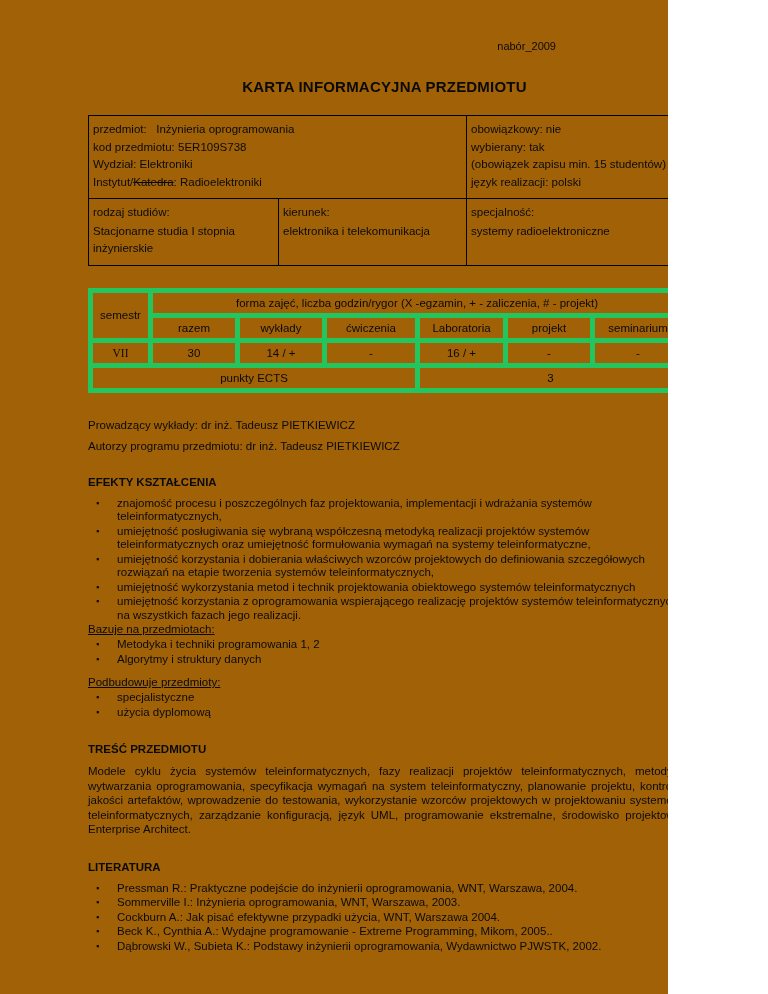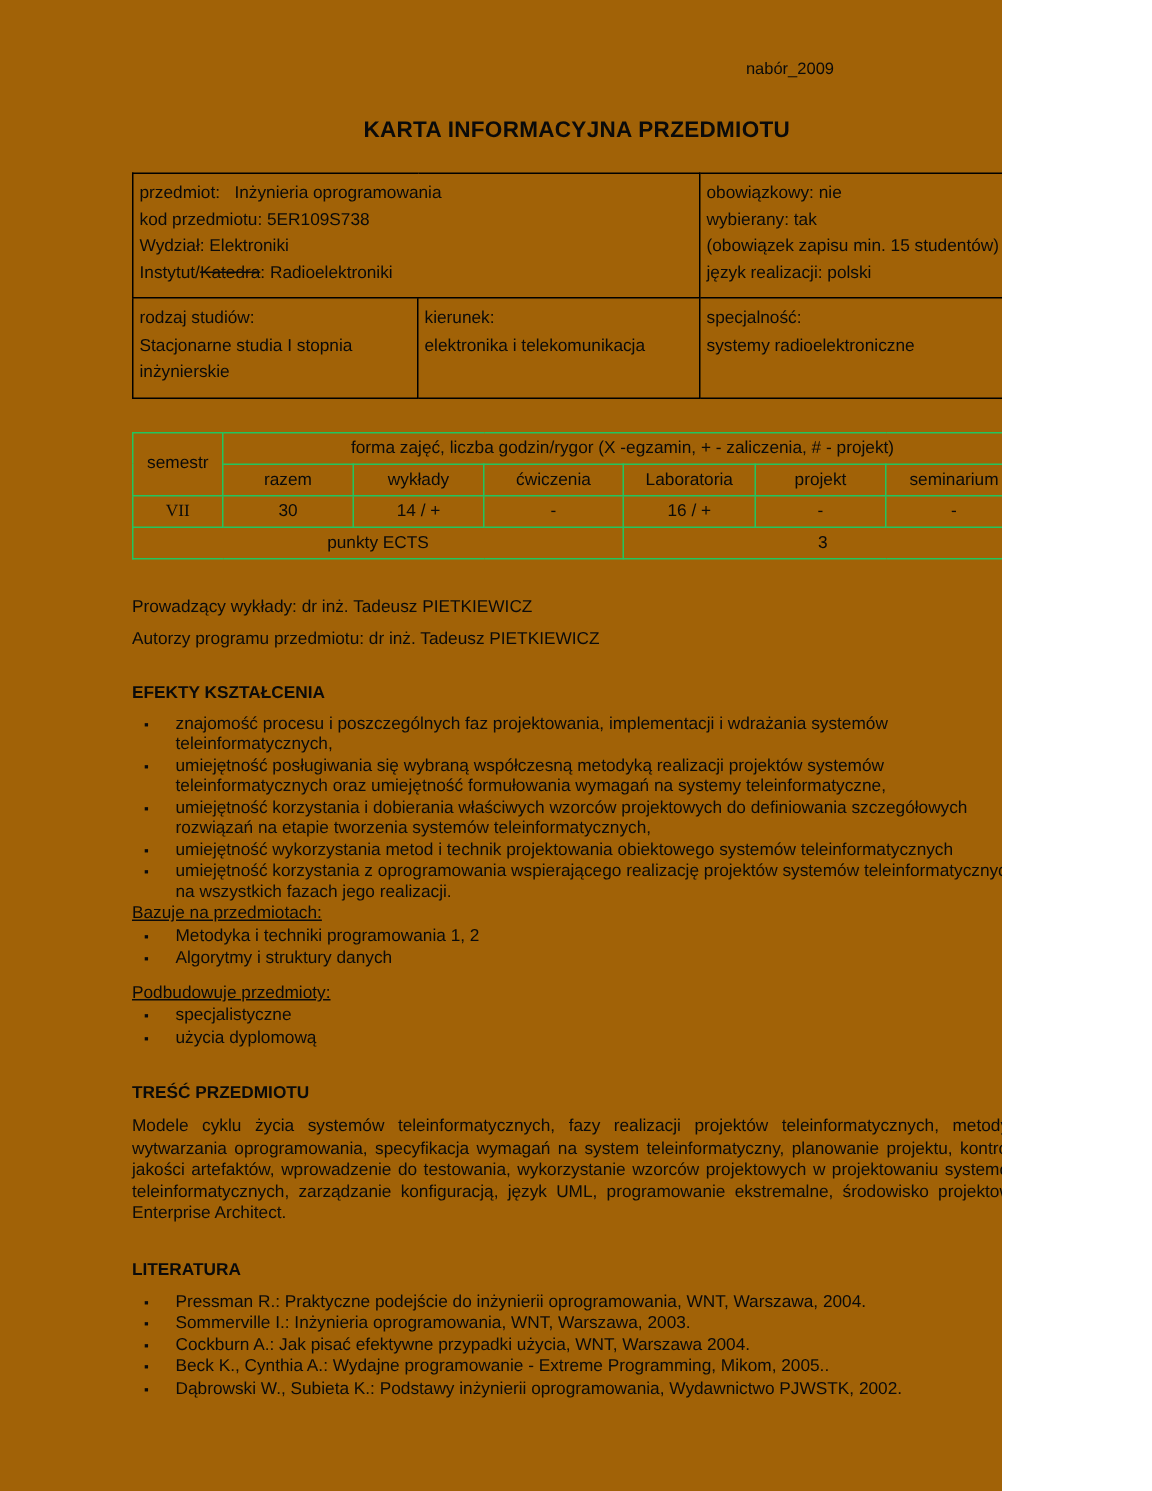--- a/index.html
+++ b/index.html
@@ -43,21 +43,21 @@
     vertical-align: top;
     line-height: 17.5px;
   }
   .cell-line { white-space: pre-wrap; }
   .struck { text-decoration: line-through; }
   .cell-value { margin-top: 1px; }
 
   
   .sem-table { margin-top: 22px; }
   .sem-table td {
-    border: 1px solid #22c55e;
+    border: 5px solid #22c55e;
     padding: 3px 4px;
     text-align: center;
     vertical-align: middle;
     line-height: 14px;
   }
   .sem-roman { font-family: "Liberation Serif", serif; }
 
   
   .staff-line { margin: 26px 0 0 0; }
   .staff-line + .staff-line { margin-top: 9px; }

